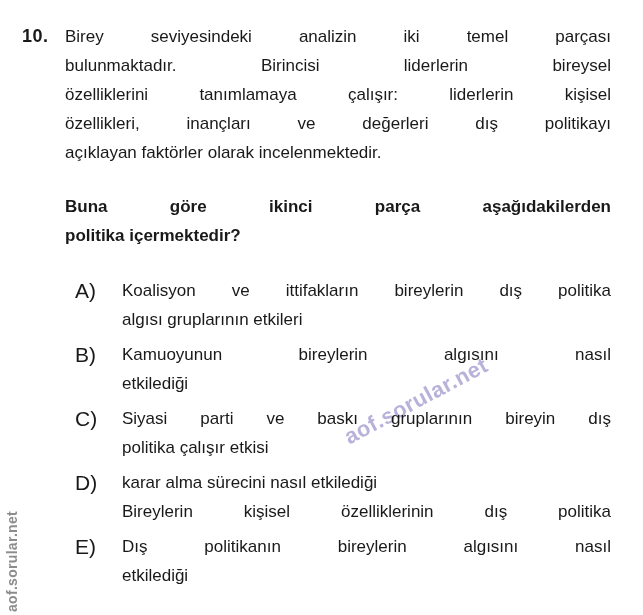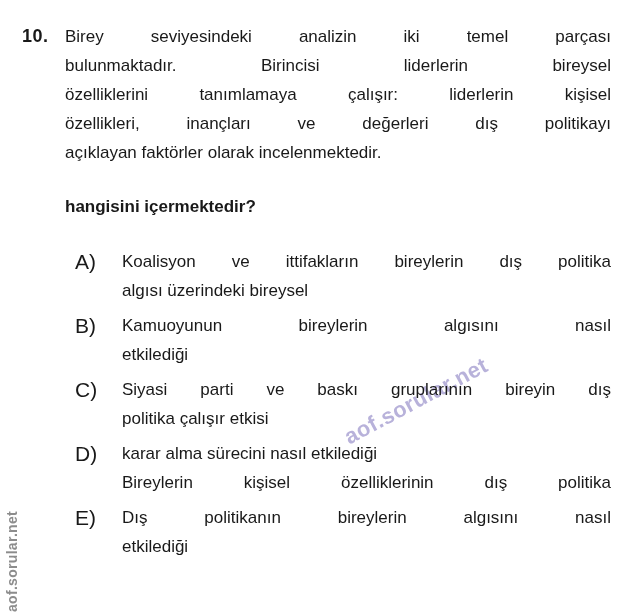--- a/index.html
+++ b/index.html
@@ -93,28 +93,29 @@
     <div class="qnum">10.</div>
     <div class="qcontent">
       <div class="qpara" id="qpara">
           <div class="line jline">Birey seviyesindeki analizin iki temel parçası</div>
           <div class="line jline">bulunmaktadır. Birincisi liderlerin bireysel</div>
           <div class="line jline">özelliklerini tanımlamaya çalışır: liderlerin kişisel</div>
           <div class="line jline">özellikleri, inançları ve değerleri dış politikayı</div>
           <div class="line">açıklayan faktörler olarak incelenmektedir.</div>
         </div>
       <div class="qprompt" id="qprompt">
-          <div class="line">hangisini içermektedir?</div>
+          <div class="line jline">Buna göre ikinci parça aşağıdakilerden</div>
+          <div class="line">politika içermektedir?</div>
         </div>
       <div class="options" id="options">
   <div class="option">
     <span class="opt-letter">A)</span>
     <span class="opt-text">
               <div class="line jline">Koalisyon ve ittifakların bireylerin dış politika</div>
-              <div class="line">algısı üzerindeki bireysel</div>
+              <div class="line">algısı gruplarının etkileri</div>
             </span>
   </div>
 
   <div class="option">
     <span class="opt-letter">B)</span>
     <span class="opt-text">
               <div class="line jline">Kamuoyunun bireylerin algısını nasıl</div>
               <div class="line">etkilediği</div>
             </span>
   </div>

